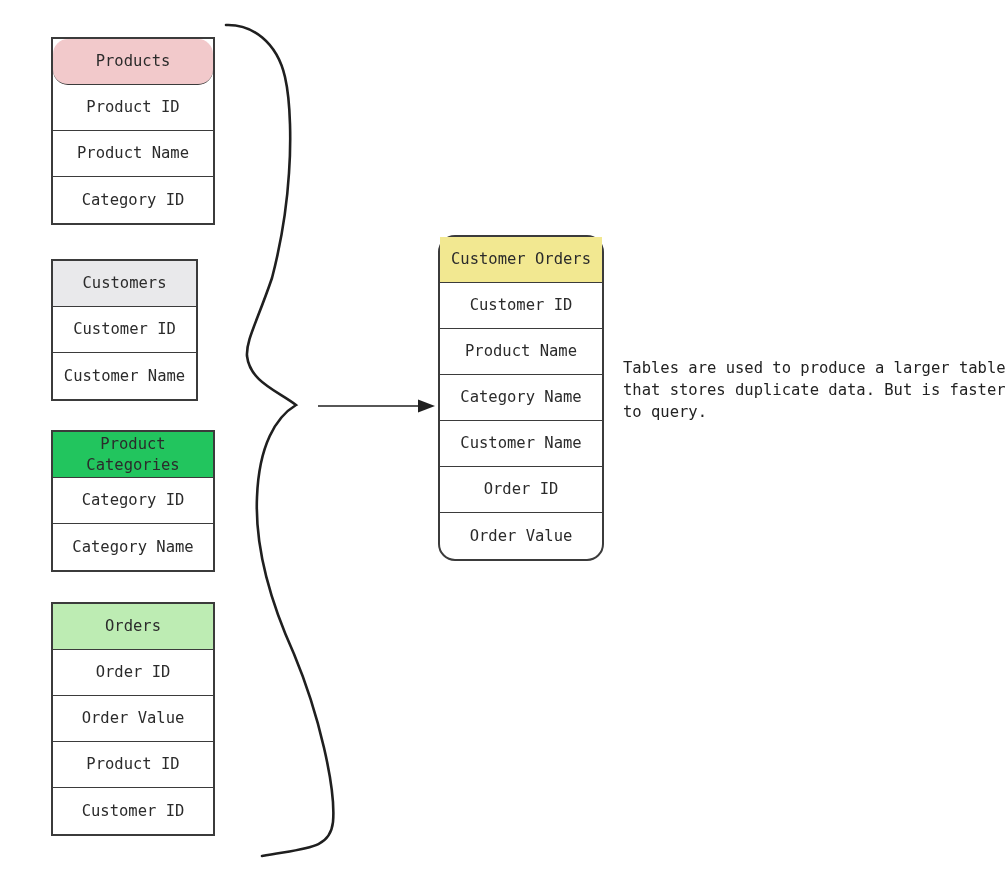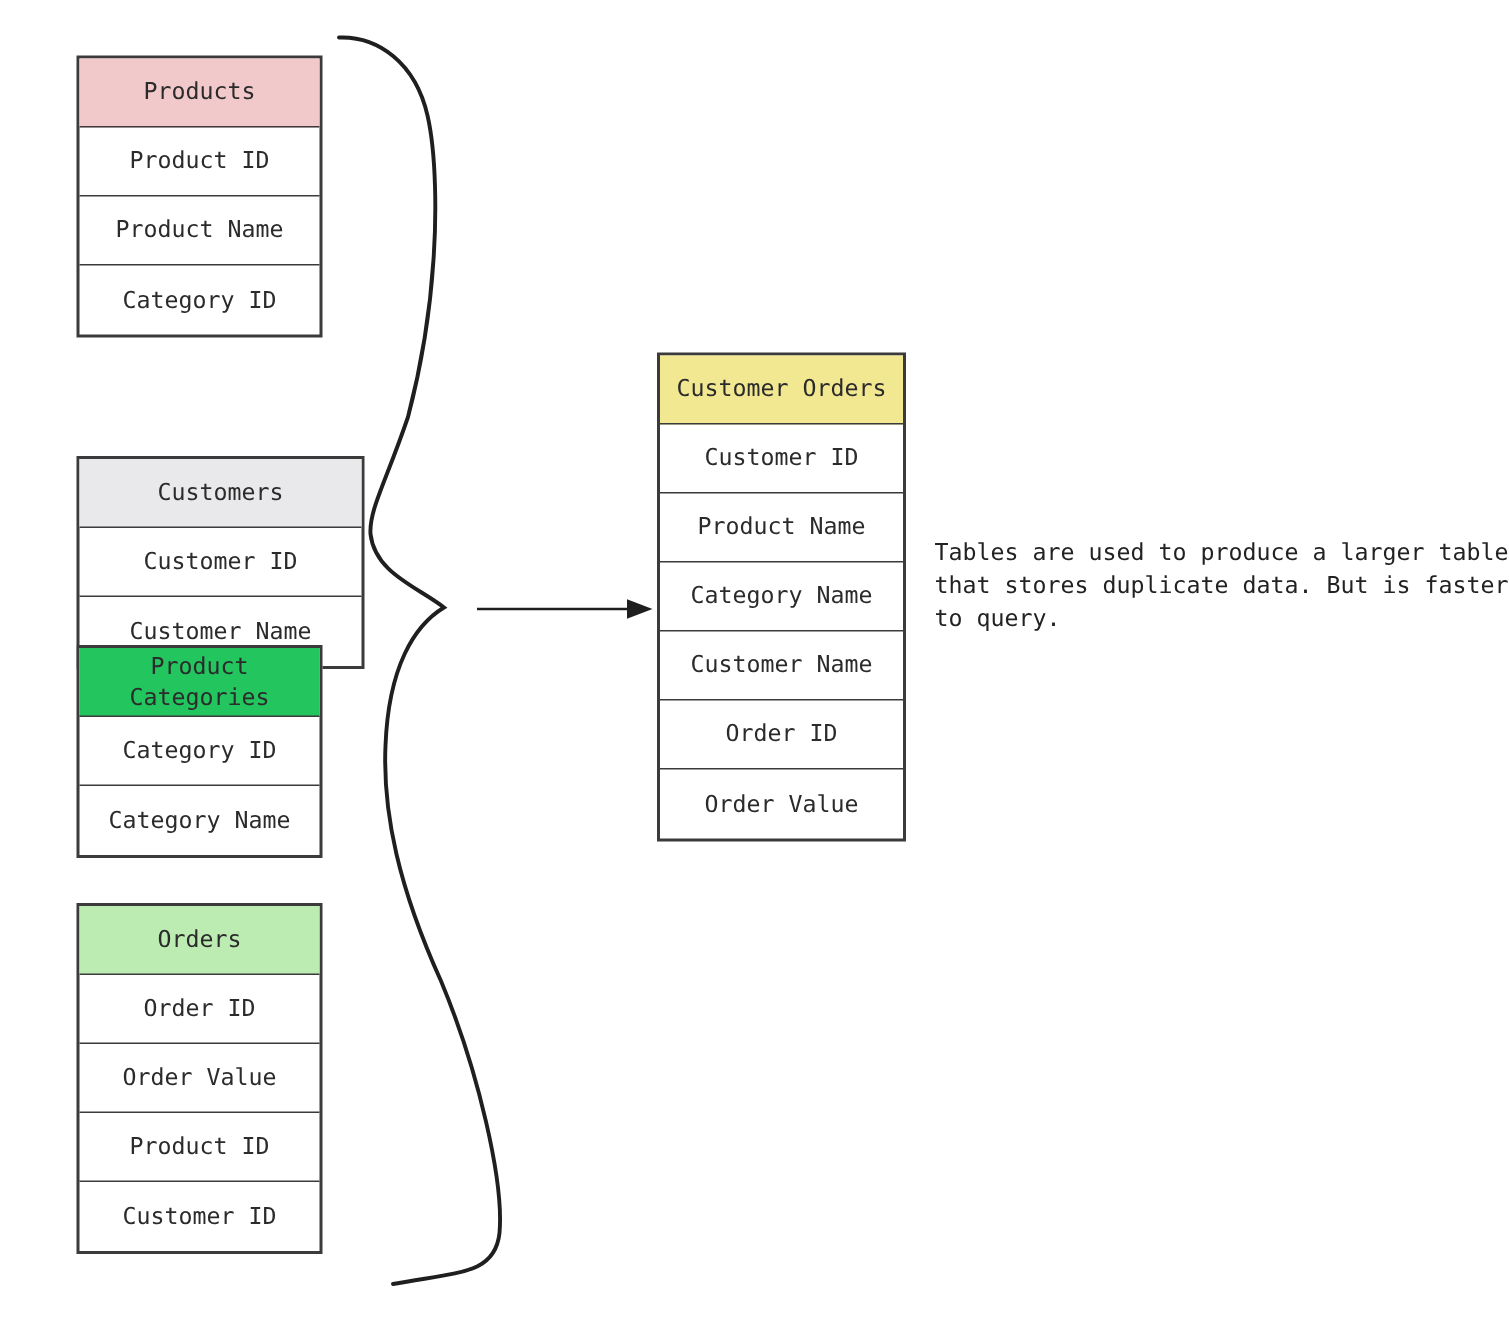--- a/index.html
+++ b/index.html
@@ -44,27 +44,27 @@
     line-height: 22px;
     color: #222222;
     white-space: pre-line;
   }
   svg.decor { position: absolute; overflow: visible; }
 </style>
 </head>
 <body>
 
 <div class="dtable" style="left:51px; top:37px; width:164px;">
-  <div class="cell" style="background-color: rgb(242, 201, 203);">Products</div>
+  <div class="cell" style="background-color: rgb(242, 201, 203); border-radius: 15px;">Products</div>
   <div class="cell">Product ID</div>
   <div class="cell">Product Name</div>
   <div class="cell">Category ID</div>
 </div>
 
-<div class="dtable" style="left:51px; top:259px; width:192px;margin-top:45px;">
+<div class="dtable" style="left:51px; top:259px; width:147px;">
   <div class="cell" style="background-color: rgb(233, 233, 235);">Customers</div>
   <div class="cell">Customer ID</div>
   <div class="cell">Customer Name</div>
 </div>
 
 <div class="dtable" style="left:51px; top:430px; width:164px;">
   <div class="cell" style="background-color: #22c55e;">Product Categories</div>
   <div class="cell">Category ID</div>
   <div class="cell">Category Name</div>
 </div>
@@ -88,21 +88,21 @@
            C 40 527, 51 577, 79 639
            C 104 699, 121 773, 118 807
            C 115 835, 90 833, 47 841" fill="none" stroke="#1f1f1f" stroke-width="2.6" stroke-linecap="round"></path>
 </svg>
 
 <svg class="decor" style="left:316px; top:394px;" width="122" height="24" viewBox="0 0 122 24" aria-hidden="true">
   <line x1="2" y1="12" x2="103" y2="12" stroke="#1f1f1f" stroke-width="1.6"></line>
   <polygon points="102,5.5 119,12 102,18.5" fill="#1f1f1f"></polygon>
 </svg>
 
-<div class="dtable" style="left:438px; top:235px; width:166px;">
+<div class="dtable" style="left:438px; top:235px; width:166px;border-radius:17px;">
   <div class="cell" style="background-color: rgb(242, 232, 145);">Customer Orders</div>
   <div class="cell">Customer ID</div>
   <div class="cell">Product Name</div>
   <div class="cell">Category Name</div>
   <div class="cell">Customer Name</div>
   <div class="cell">Order ID</div>
   <div class="cell">Order Value</div>
 </div>
 
 <div class="annotation">Tables are used to produce a larger table

